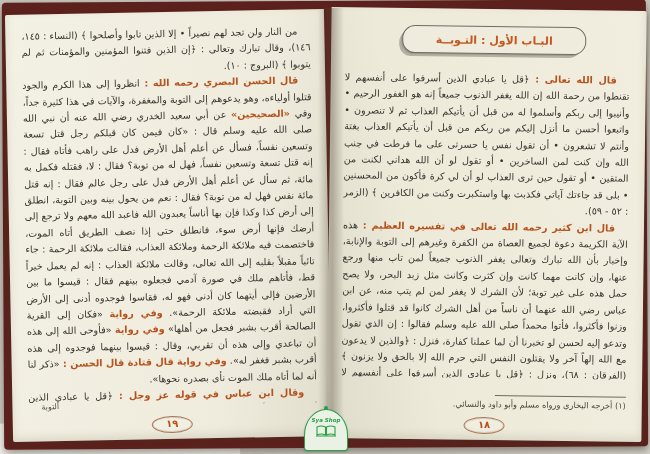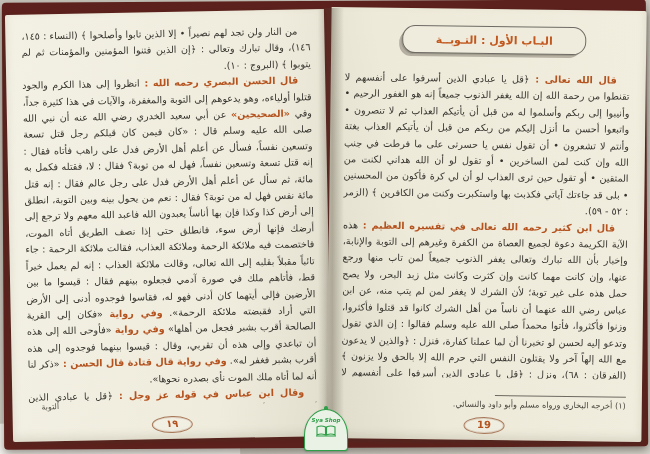--- a/index.html
+++ b/index.html
@@ -117,21 +117,21 @@
     </div>
     <div class="rp-text text-block">
         <p><span class="red">قال الله تعالى : </span><span>﴿قل يا عبادي الذين أسرفوا على أنفسهم لا تقنطوا من رحمة الله إن الله يغفر الذنوب جميعاً إنه هو الغفور الرحيم • وأنيبوا إلى ربكم وأسلموا له من قبل أن يأتيكم العذاب ثم لا تنصرون • واتبعوا أحسن ما أنزل إليكم من ربكم من قبل أن يأتيكم العذاب بغتة وأنتم لا تشعرون • أن تقول نفس يا حسرتى على ما فرطت في جنب الله وإن كنت لمن الساخرين • أو تقول لو أن الله هداني لكنت من المتقين • أو تقول حين ترى العذاب لو أن لي كرة فأكون من المحسنين • بلى قد جاءتك آياتي فكذبت بها واستكبرت وكنت من الكافرين ﴾ (الزمر : ٥٢ - ٥٩).</span></p>
         <p><span class="red">قال ابن كثير رحمه الله تعالى في تفسيره العظيم : </span><span>هذه الآية الكريمة دعوة لجميع العصاة من الكفرة وغيرهم إلى التوبة والإنابة، وإخبار بأن الله تبارك وتعالى يغفر الذنوب جميعاً لمن تاب منها ورجع عنها، وإن كانت مهما كانت وإن كثرت وكانت مثل زبد البحر، ولا يصح حمل هذه على غير توبة؛ لأن الشرك لا يغفر لمن لم يتب منه، عن ابن عباس رضي الله عنهما أن ناساً من أهل الشرك كانوا قد قتلوا فأكثروا، وزنوا فأكثروا، فأتوا محمداً صلى الله عليه وسلم فقالوا : إن الذي تقول وتدعو إليه لحسن لو تخبرنا أن لما عملنا كفارة، فنزل : ﴿والذين لا يدعون مع الله إلهاً آخر ولا يقتلون النفس التي حرم الله إلا بالحق ولا يزنون ﴾ (الفرقان : ٦٨)، ونزل : ﴿قل يا عبادي الذين أسرفوا على أنفسهم لا تقنطوا من رحمة الله ﴾ (١) ...</span></p>
       </div>
     <div class="footnote-area">
       <div class="footnote-rule"></div>
       <div class="footnote-text">(١) أخرجه البخاري ورواه مسلم وأبو داود والنسائي.</div>
     </div>
     <div class="pagenum-wrap">
-      <span class="page-oval">19</span>
+      <span class="page-oval">١٨</span>
     </div>
   </div>
 
   <div class="gutter"></div>
 
   <div class="stamp">
     <div class="dome">
       <div class="dome-finial"></div>
       <div class="stamp-script">Sya Shop</div>
       <svg class="book-icon" width="20" height="12" viewBox="0 0 20 12">

